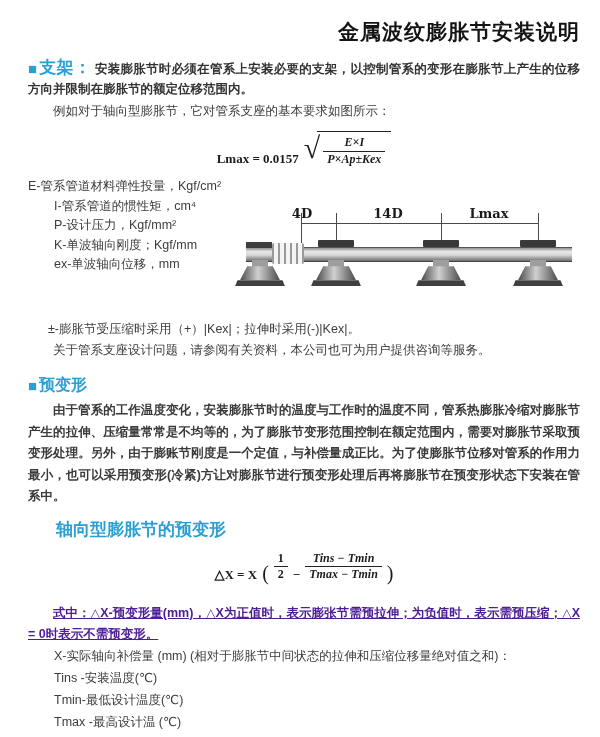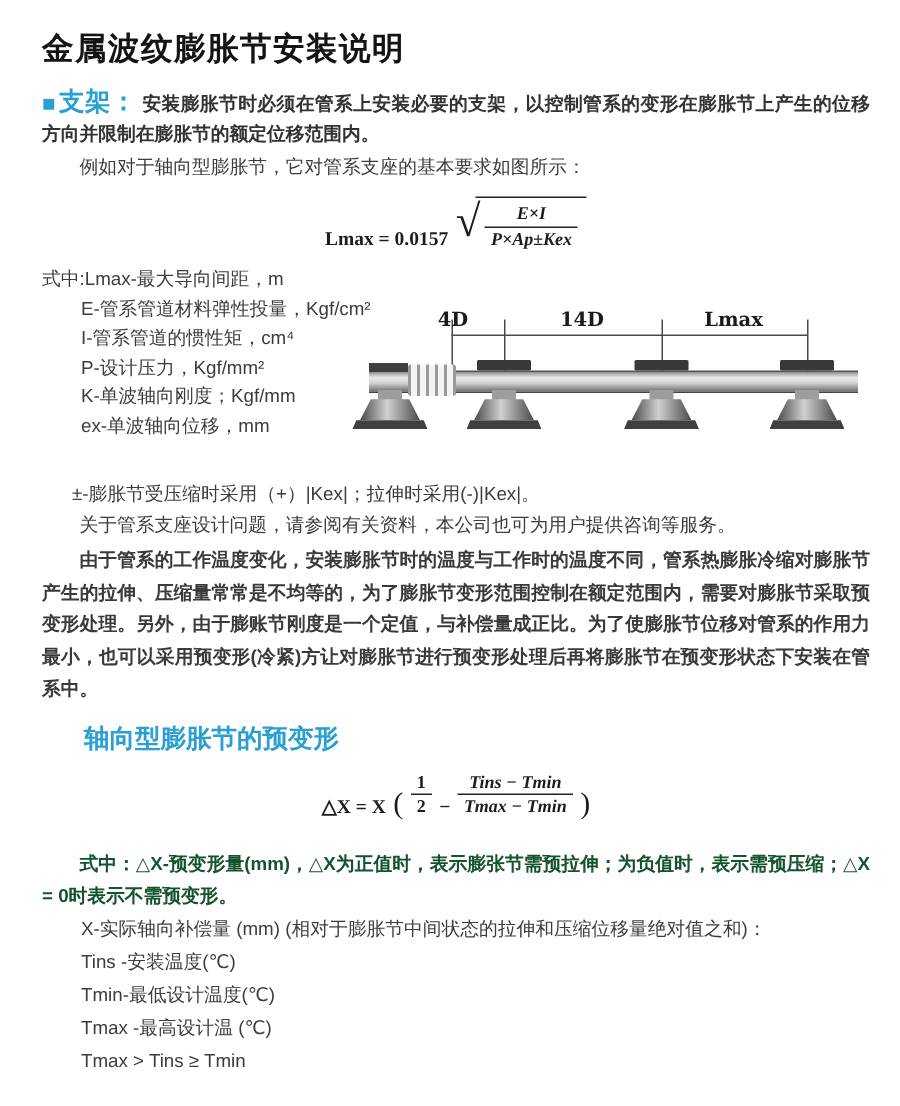--- a/index.html
+++ b/index.html
@@ -4,37 +4,37 @@
 <style>
   html,body{margin:0;padding:0;background:#ffffff;}
   body{
     width:600px;height:737px;overflow:hidden;
     font-family:"Liberation Sans","DejaVu Sans",sans-serif;
     color:#3c3c3c;
   }
   .page{padding:12px 20px 0 28px;}
 
   h1.doc-title{
-    margin:6px 0 12px;text-align:left;
+    margin:6px 0 12px;text-align:right;
     font-size:21px;font-weight:bold;color:#141414;letter-spacing:1px;
   }
 
   .accent{color:#2aa0d2;}
   .marker{font-size:15px;margin-right:2px;position:relative;top:1px;}
   .sec-head-inline{font-size:17px;font-weight:bold;}
   .sec-head{font-size:16px;font-weight:bold;margin:14px 0 4px;}
 
   p{margin:0;font-size:12.5px;line-height:20px;}
   .p-intro{font-weight:bold;color:#333;text-align:justify;}
   .p-example{text-indent:2em;margin-top:2px;}
   .p-body{
     text-indent:2em;text-align:justify;line-height:21.5px;
     font-weight:bold;color:#3a3a3a;margin-top:2px;
   }
-  .p-explain{text-indent:2em;text-align:justify;font-weight:bold;color:#14532d;line-height:21px;margin-top:20px;}
+  .p-explain{text-indent:2em;text-align:justify;font-weight:bold;color:#4c1d95;line-height:21px;margin-top:20px;text-decoration:underline;}
 
   ul.def-list,ul.def-list2{list-style:none;margin:0;padding:0;}
   ul.def-list li{font-size:12.5px;line-height:19.5px;}
   ul.def-list li + li{padding-left:26px;}
   ul.def-list2 li{font-size:12.5px;line-height:22px;padding-left:26px;}
   .note-pm{padding-left:20px;line-height:21px;margin-top:4px;}
   .note-consult{text-indent:2em;line-height:21px;}
 
   
   .formula{
@@ -110,21 +110,20 @@
           <span class="num">E×I</span>
           <span class="den">P×Ap±Kex</span>
         </span>
       </span>
     </span>
   </div>
 
   <div class="figure-row">
     <div class="def-col">
       <ul class="def-list">
-        <li>式中:Lmax-最大导向间距，m</li>
         <li>E-管系管道材料弹性投量，Kgf/cm²</li>
         <li>I-管系管道的惯性矩，cm⁴</li>
         <li>P-设计压力，Kgf/mm²</li>
         <li>K-单波轴向刚度；Kgf/mm</li>
         <li>ex-单波轴向位移，mm</li>
       </ul>
     </div>
 
     <div class="diagram">
       <span class="dim-line"></span>
@@ -157,20 +156,23 @@
       <span class="sup-cap" style="left:292px;"></span>
       <span class="sup-neck" style="left:292px;"></span>
       <span class="sup-ped" style="left:292px;"></span>
       <span class="sup-base" style="left:292px;"></span>
     </div>
   </div>
 
   <p class="note-pm">±-膨胀节受压缩时采用（+）|Kex|；拉伸时采用(-)|Kex|。</p>
   <p class="note-consult">关于管系支座设计问题，请参阅有关资料，本公司也可为用户提供咨询等服务。</p>
 
+  <div class="sec-head accent">
+    <span class="marker">■</span><span>预变形</span>
+  </div>
   <p class="p-body">由于管系的工作温度变化，安装膨胀节时的温度与工作时的温度不同，管系热膨胀冷缩对膨胀节产生的拉伸、压缩量常常是不均等的，为了膨胀节变形范围控制在额定范围内，需要对膨胀节采取预变形处理。另外，由于膨账节刚度是一个定值，与补偿量成正比。为了使膨胀节位移对管系的作用力最小，也可以采用预变形(冷紧)方让对膨胀节进行预变形处理后再将膨胀节在预变形状态下安装在管系中。</p>
 
   <div class="sub-head accent axial">轴向型膨胀节的预变形</div>
 
   <div class="formula">
     <span>△X = X</span>
     <span class="paren">(</span>
     <span class="frac">
       <span class="num">1</span>
       <span class="den">2</span>

